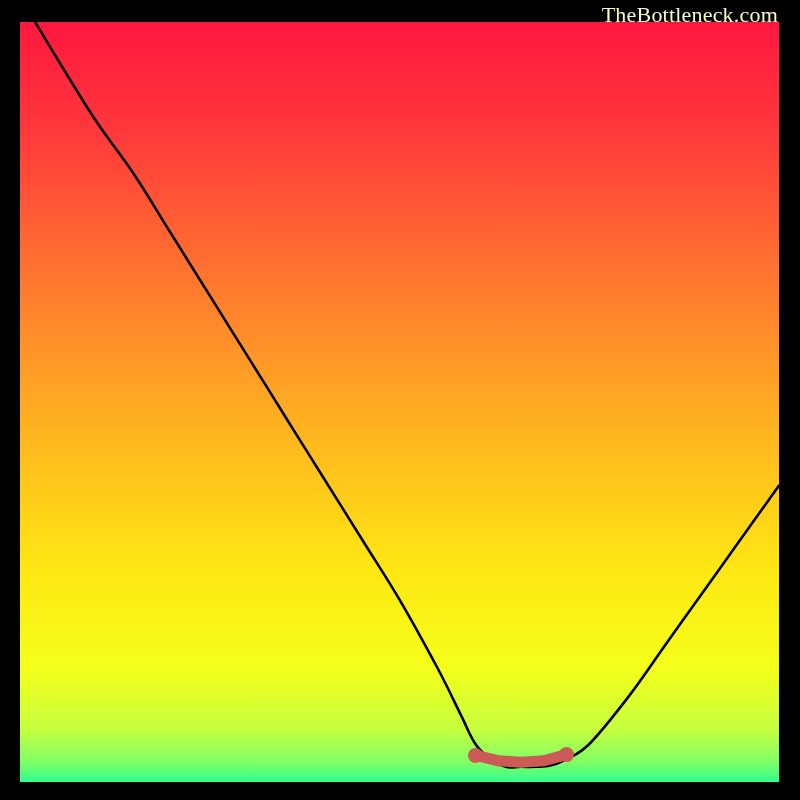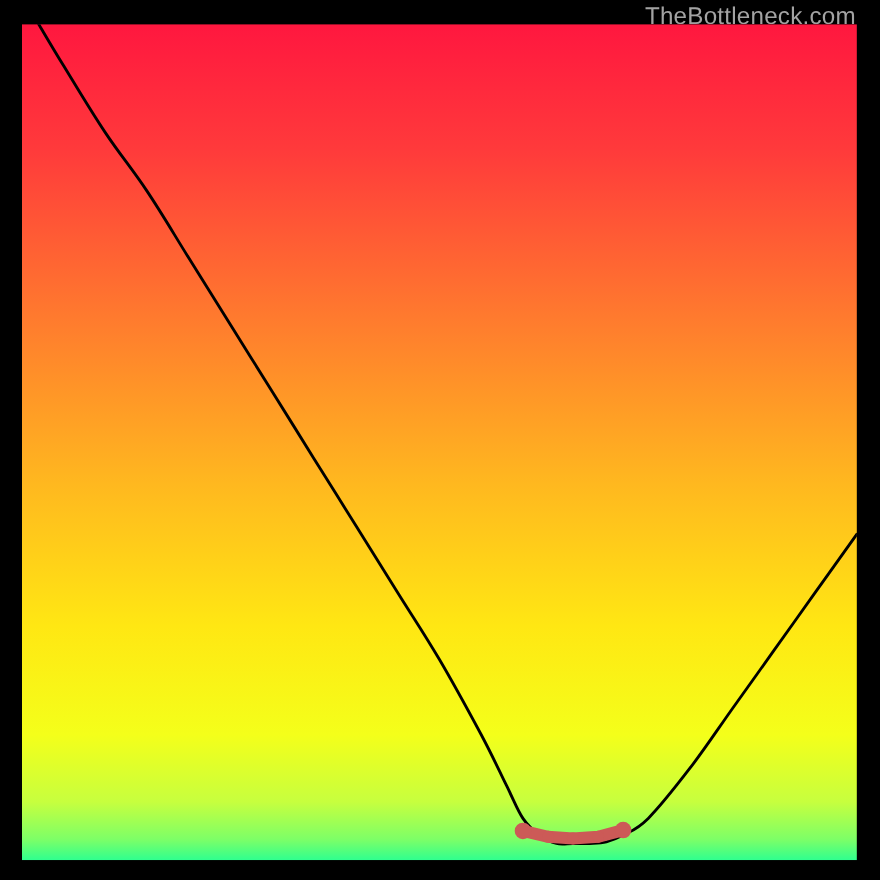--- a/index.html
+++ b/index.html
@@ -23,24 +23,25 @@
     position: absolute;
     left: 0;
     top: 0;
     width: 759px;
     height: 760px;
   }
   .watermark {
     position: absolute;
     top: 2px;
     right: 22px;
-    color: #a3a3a3;
+    color: #fef9c3;
     font-size: 22px;
     letter-spacing: 0.2px;
     font-weight: 500;
+    font-family: Liberation Serif, serif;
   }
   svg {
     display: block;
   }
 </style>
 </head>
 <body>
 
 <div class="watermark">TheBottleneck.com</div>
 

